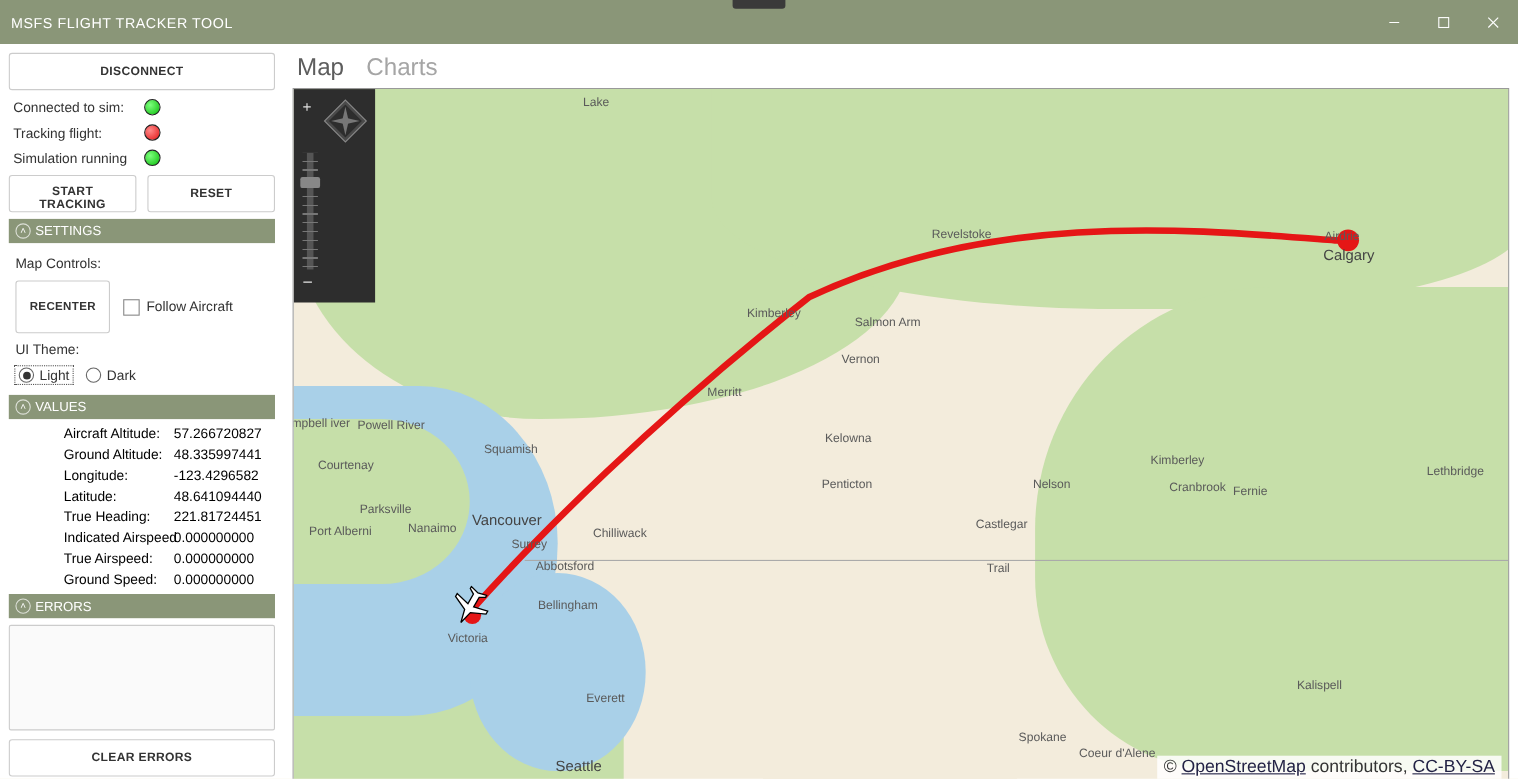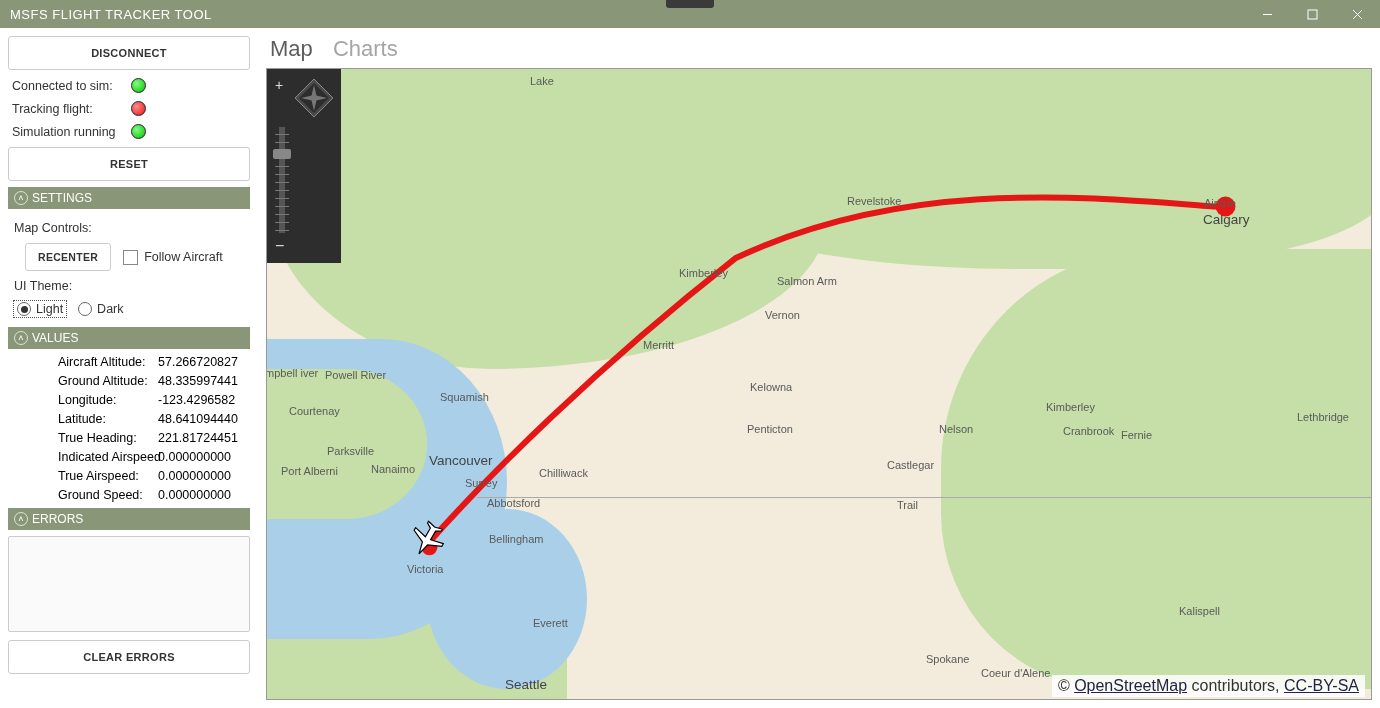--- a/index.html
+++ b/index.html
@@ -1,32 +1,32 @@
 <!DOCTYPE html>
 <html><head>
 <meta charset="utf-8">
 <style>
 * { box-sizing: border-box; margin: 0; padding: 0; font-family: "Segoe UI", Arial, sans-serif; }
 body { width: 1380px; height: 708px; background: #fff; overflow: hidden; }
 
-.titlebar { height: 28px; background: #8a9678; color: #fff; display: flex; align-items: center; padding-left: 10px; font-size: 13px; letter-spacing: 0.5px; }
+.titlebar { height: 40px; background: #8a9678; color: #fff; display: flex; align-items: center; padding-left: 10px; font-size: 13px; letter-spacing: 0.5px; }
 .titlebar .spacer { flex: 1; }
 .titlebar .win-controls { display: flex; }
 .titlebar .win-btn { width: 45px; height: 28px; display: flex; align-items: center; justify-content: center; cursor: pointer; }
 .titlebar .win-btn svg { stroke: #fff; fill: none; }
 .top-center-tab { position: absolute; top: 0; left: 50%; transform: translateX(-50%); width: 48px; height: 8px; background: #3a3a3a; border-radius: 0 0 3px 3px; z-index: 10; }
 
 .main { display: flex; height: 680px; }
 
 .sidebar { width: 258px; padding: 8px; display: flex; flex-direction: column; gap: 6px; overflow-y: auto; }
 
 .btn { background: #fff; border: 1px solid #ccc; border-radius: 3px; font-size: 11px; font-weight: 600; color: #333; padding: 8px; cursor: pointer; letter-spacing: 0.3px; }
 .btn-wide { width: 100%; height: 34px; }
 .btn-half { flex: 1; height: 34px; }
-.btn-small { padding: 7px 12px; font-size: 10.5px; font-weight: 600; margin-left: 11px; }
+.btn-small { padding: 17px 12px; font-size: 10.5px; font-weight: 600; }
 
 .status-rows { padding: 2px 4px; display: flex; flex-direction: column; gap: 8px; font-size: 12.5px; color: #333; }
 .status-row { display: flex; align-items: center; }
 .status-row .label { flex: 1; }
 .status-dot { width: 15px; height: 15px; border-radius: 50%; border: 1px solid #222; margin-right: 100px; }
 .dot-green { background: radial-gradient(circle at 35% 35%, #7dff7d, #0abc0a); }
 .dot-red   { background: radial-gradient(circle at 35% 35%, #ff8a8a, #e21414); }
 
 .btn-row { display: flex; gap: 10px; }
 
@@ -119,20 +119,21 @@
         <span class="label">Tracking flight:</span>
         <span class="status-dot dot-red"></span>
       </div>
       <div class="status-row">
         <span class="label">Simulation running</span>
         <span class="status-dot dot-green"></span>
       </div>
     </div>
 
     <div class="btn-row">
+      <button class="btn btn-half">START TRACKING</button>
       <button class="btn btn-half">RESET</button>
     </div>
 
     <div class="section-header">
       <span class="chev">˄</span>
       <span>SETTINGS</span>
     </div>
     <div class="section-body">
       <div>Map Controls:</div>
       <div class="inline-controls">

